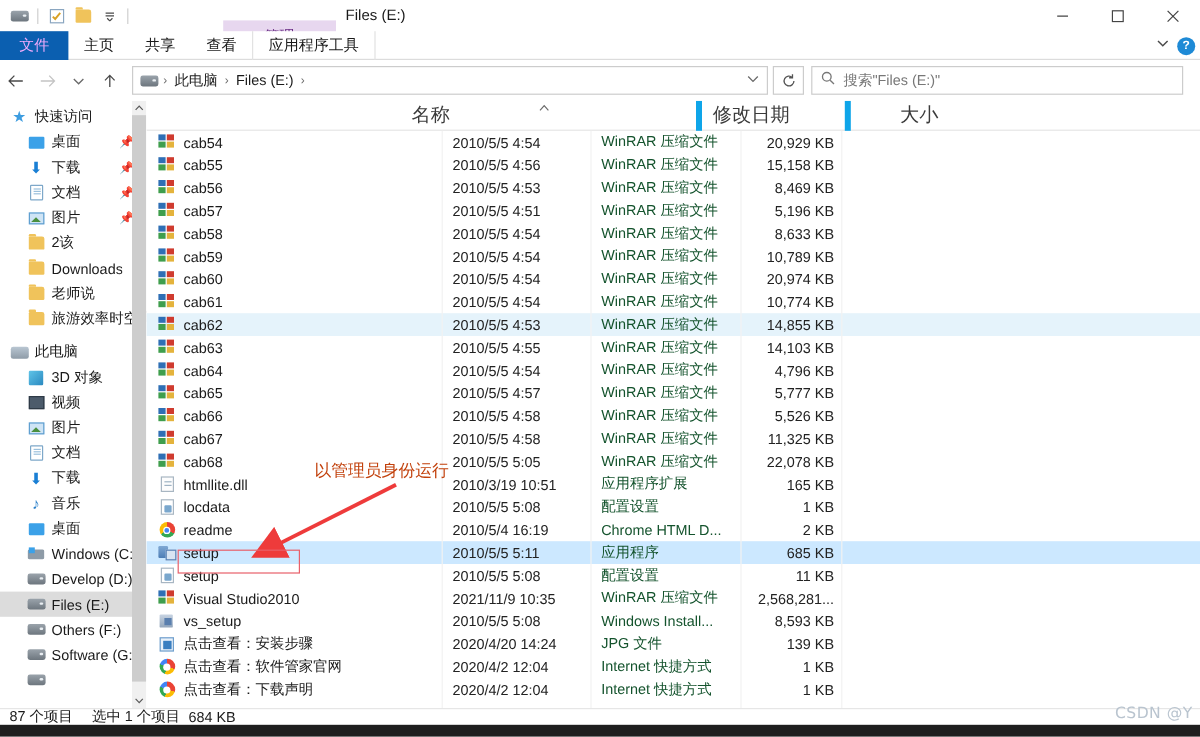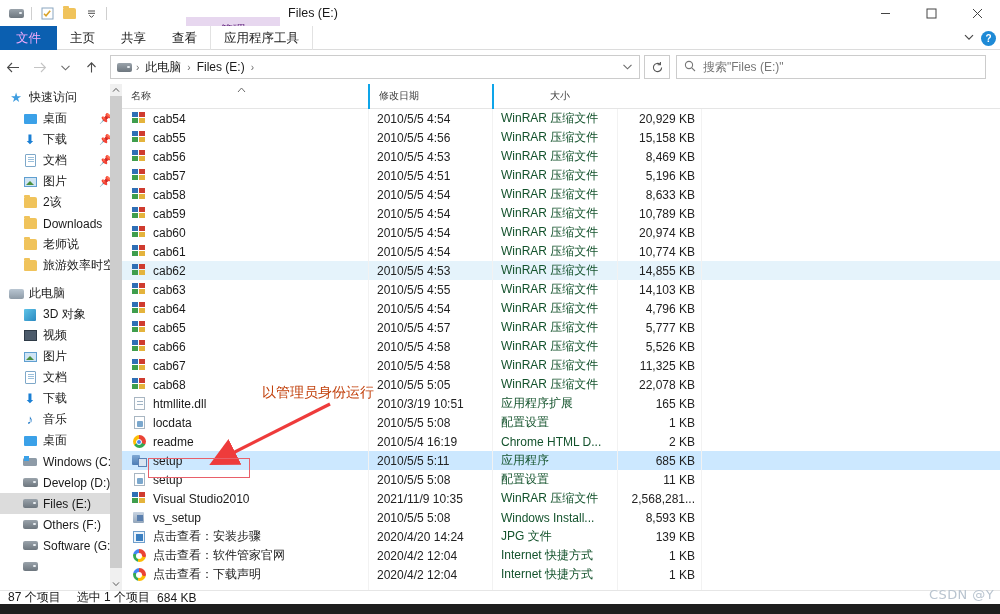--- a/index.html
+++ b/index.html
@@ -122,25 +122,25 @@
     font-size: 8px; color:#5a5a5a;
   }
   .sb-scroll .arrow.bot { position:absolute; bottom:0; width:12px; }
   .sb-thumb { position:absolute; top:12px; width: 12px; height: 472px; background:#cdcdcd; }
 
   
   .filepane { flex: 1; height: 506px; position: relative; overflow: hidden; background: #fff; }
 
   .col-head {
     display: flex; height: 25px; align-items: center;
-    border-bottom: 1px solid #e5e5e5; font-size: 10px; color: #3a3a3a;
-    background: #fff; position: relative;
+    border-bottom: 1px solid #e5e5e5; font-size: 16px; color: #3a3a3a;
+    background: #fff; position: relative; justify-content: center;
   }
   .col-head .ch { padding-left: 9px; position: relative; height: 25px; display:flex; align-items:center; }
-  .col-head .ch + .ch { border-left: 2px solid #0ea5e9; }
+  .col-head .ch + .ch { border-left: 5px solid #0ea5e9; }
   .ch-name { width: 246px; }
   .ch-date { width: 124px; }
   .ch-type { width: 125px; }
   .ch-size { width: 84px; justify-content: flex-end; padding-right: 6px; }
   .sort-caret {
     position: absolute; left: 115px; top: 1px; font-size: 9px; color: #6b6b6b;
   }
 
   .rows { position: relative; }
   .row {

